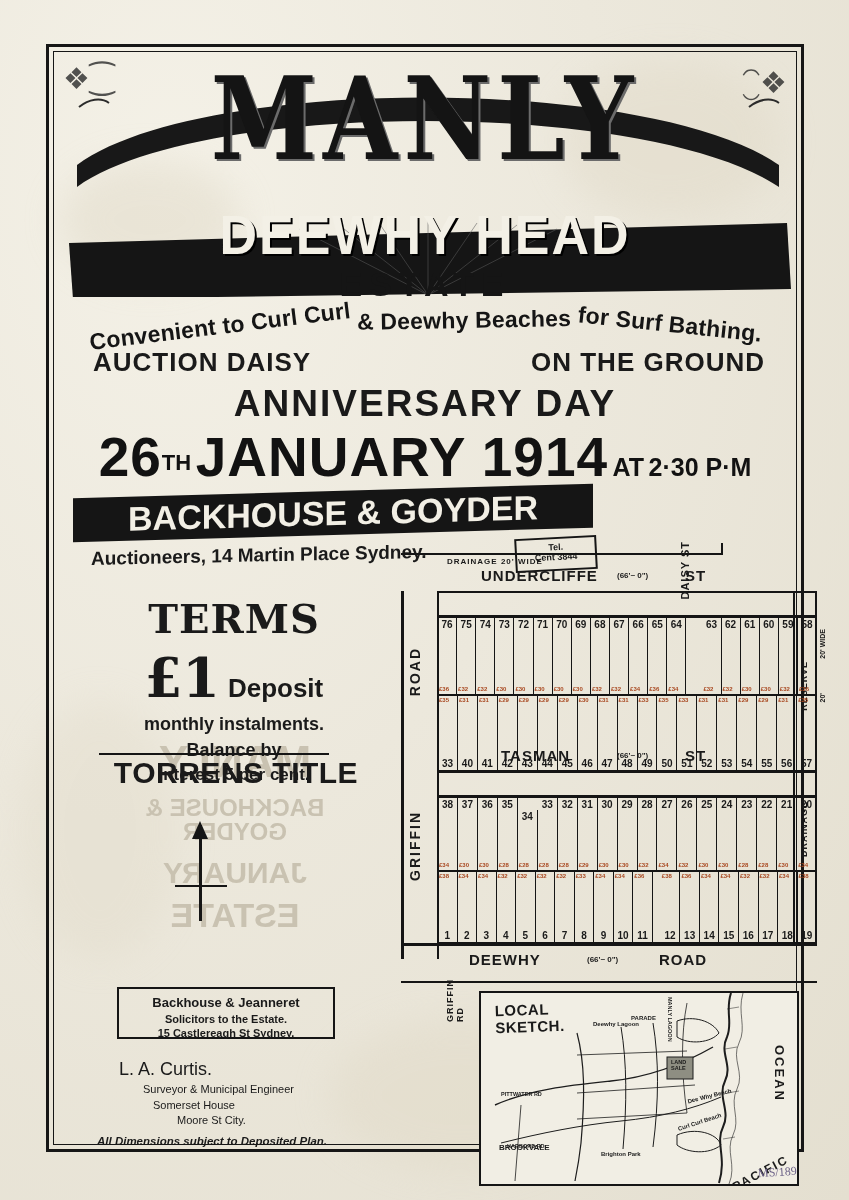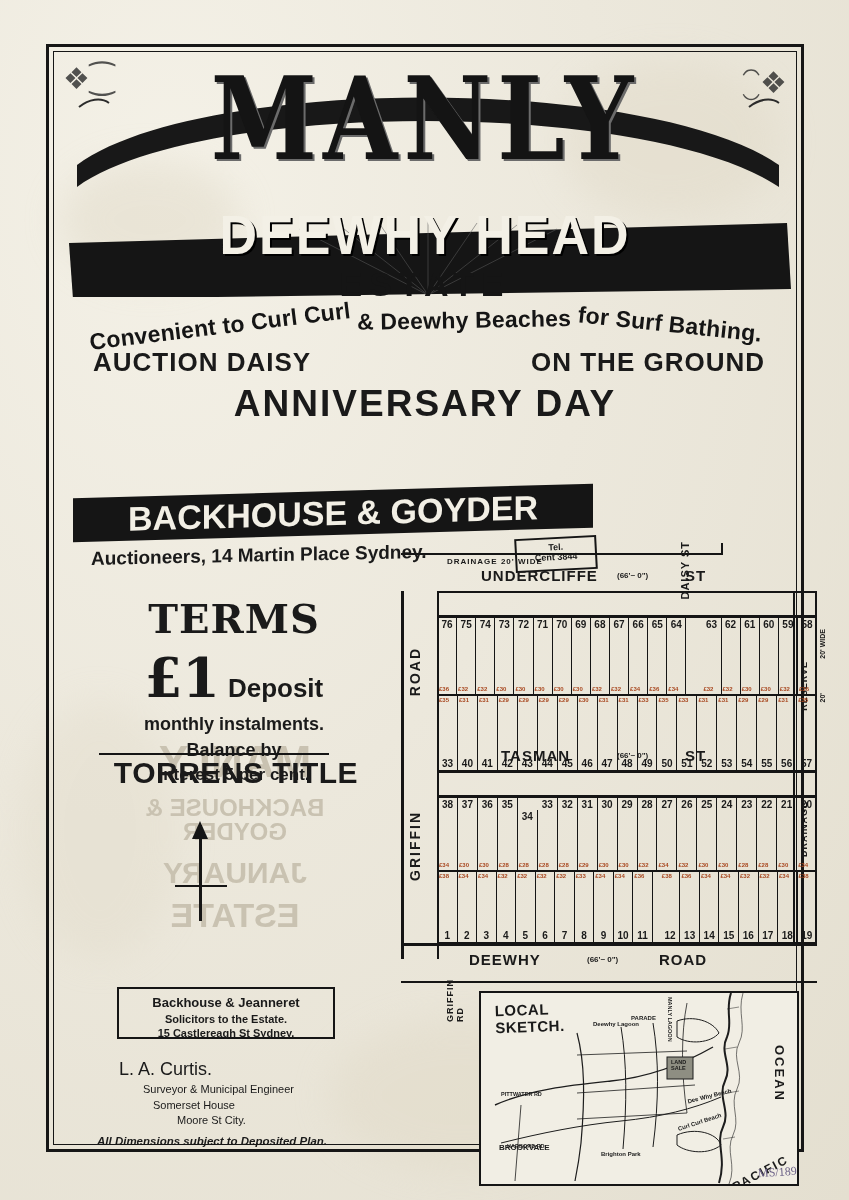--- a/index.html
+++ b/index.html
@@ -270,20 +270,26 @@
     <span class="cv3">for Surf Bathing.</span>
   </div>
 
   <div class="row-auction">
     <span>AUCTION DAISY</span>
     <span>ON THE GROUND</span>
   </div>
 
   <div class="anniv">ANNIVERSARY DAY</div>
 
+  <div class="dateline">
+    <span class="big">26</span><span class="sup">TH</span>
+    <span class="big">JANUARY 1914</span>
+    <span class="at">AT</span>
+    <span class="at">2·30 P·M</span>
+  </div>
 
   <div class="agent-bar"></div>
   <div class="agent-text">BACKHOUSE &amp; GOYDER</div>
   <div class="auctioneers">Auctioneers, 14 Martin Place  Sydney.</div>
   <div class="tel-box">
     <div>Tel.</div>
     <div>Cent 3844</div>
   </div>
 
   <div class="terms">

